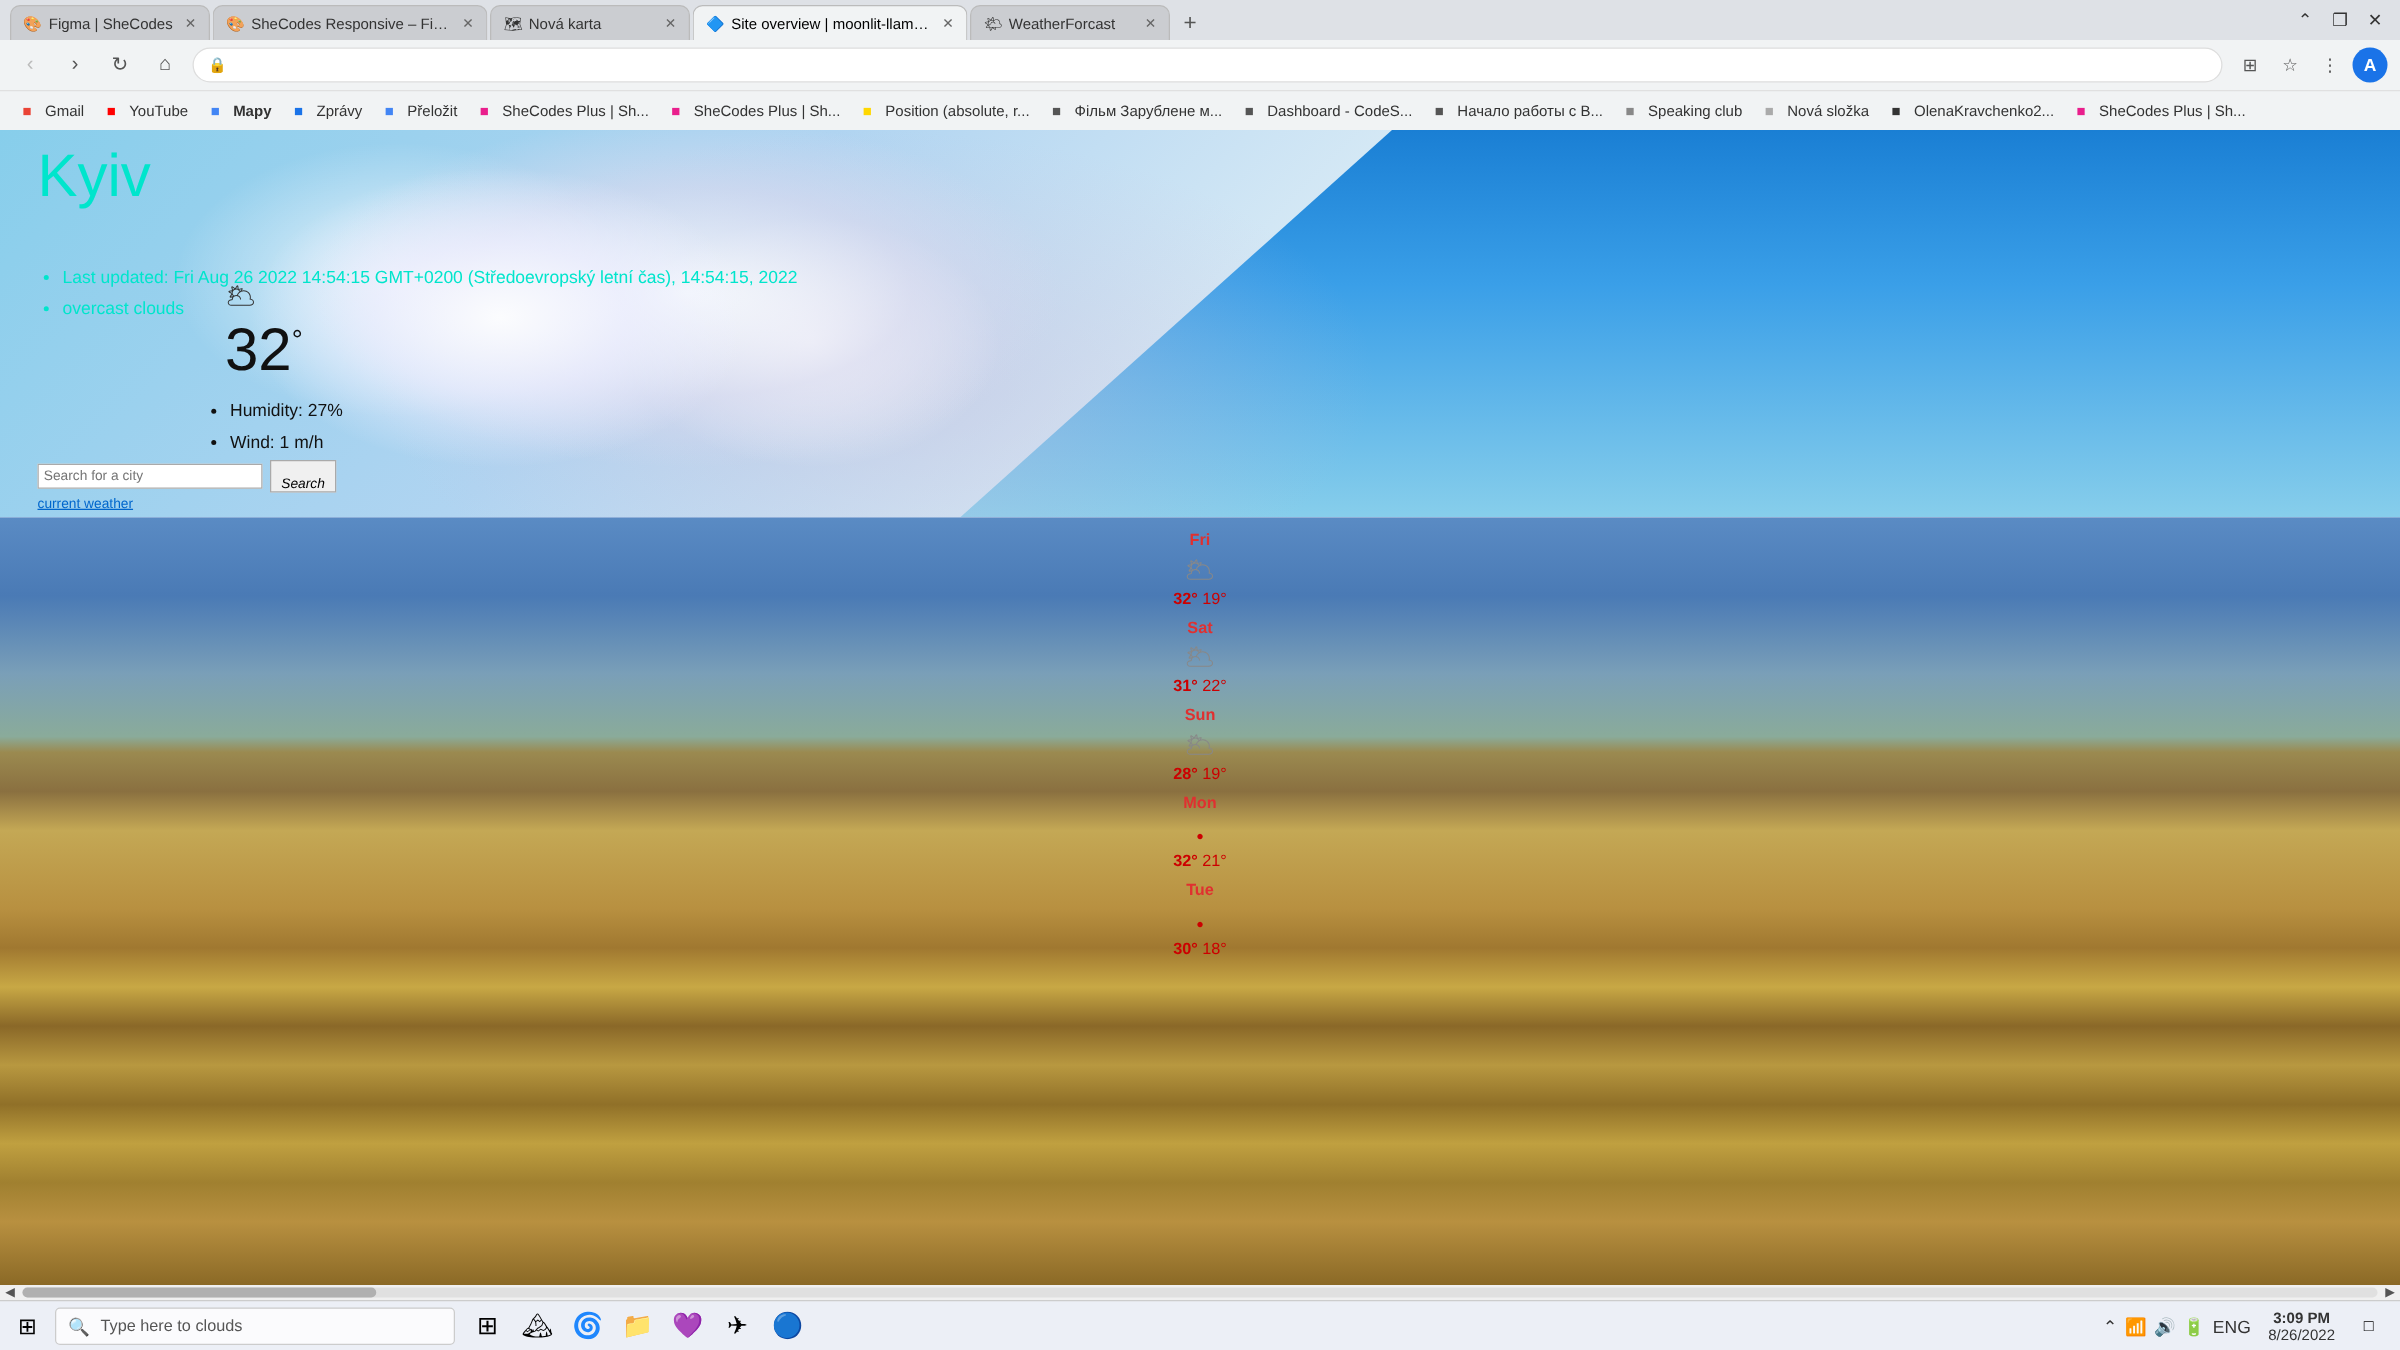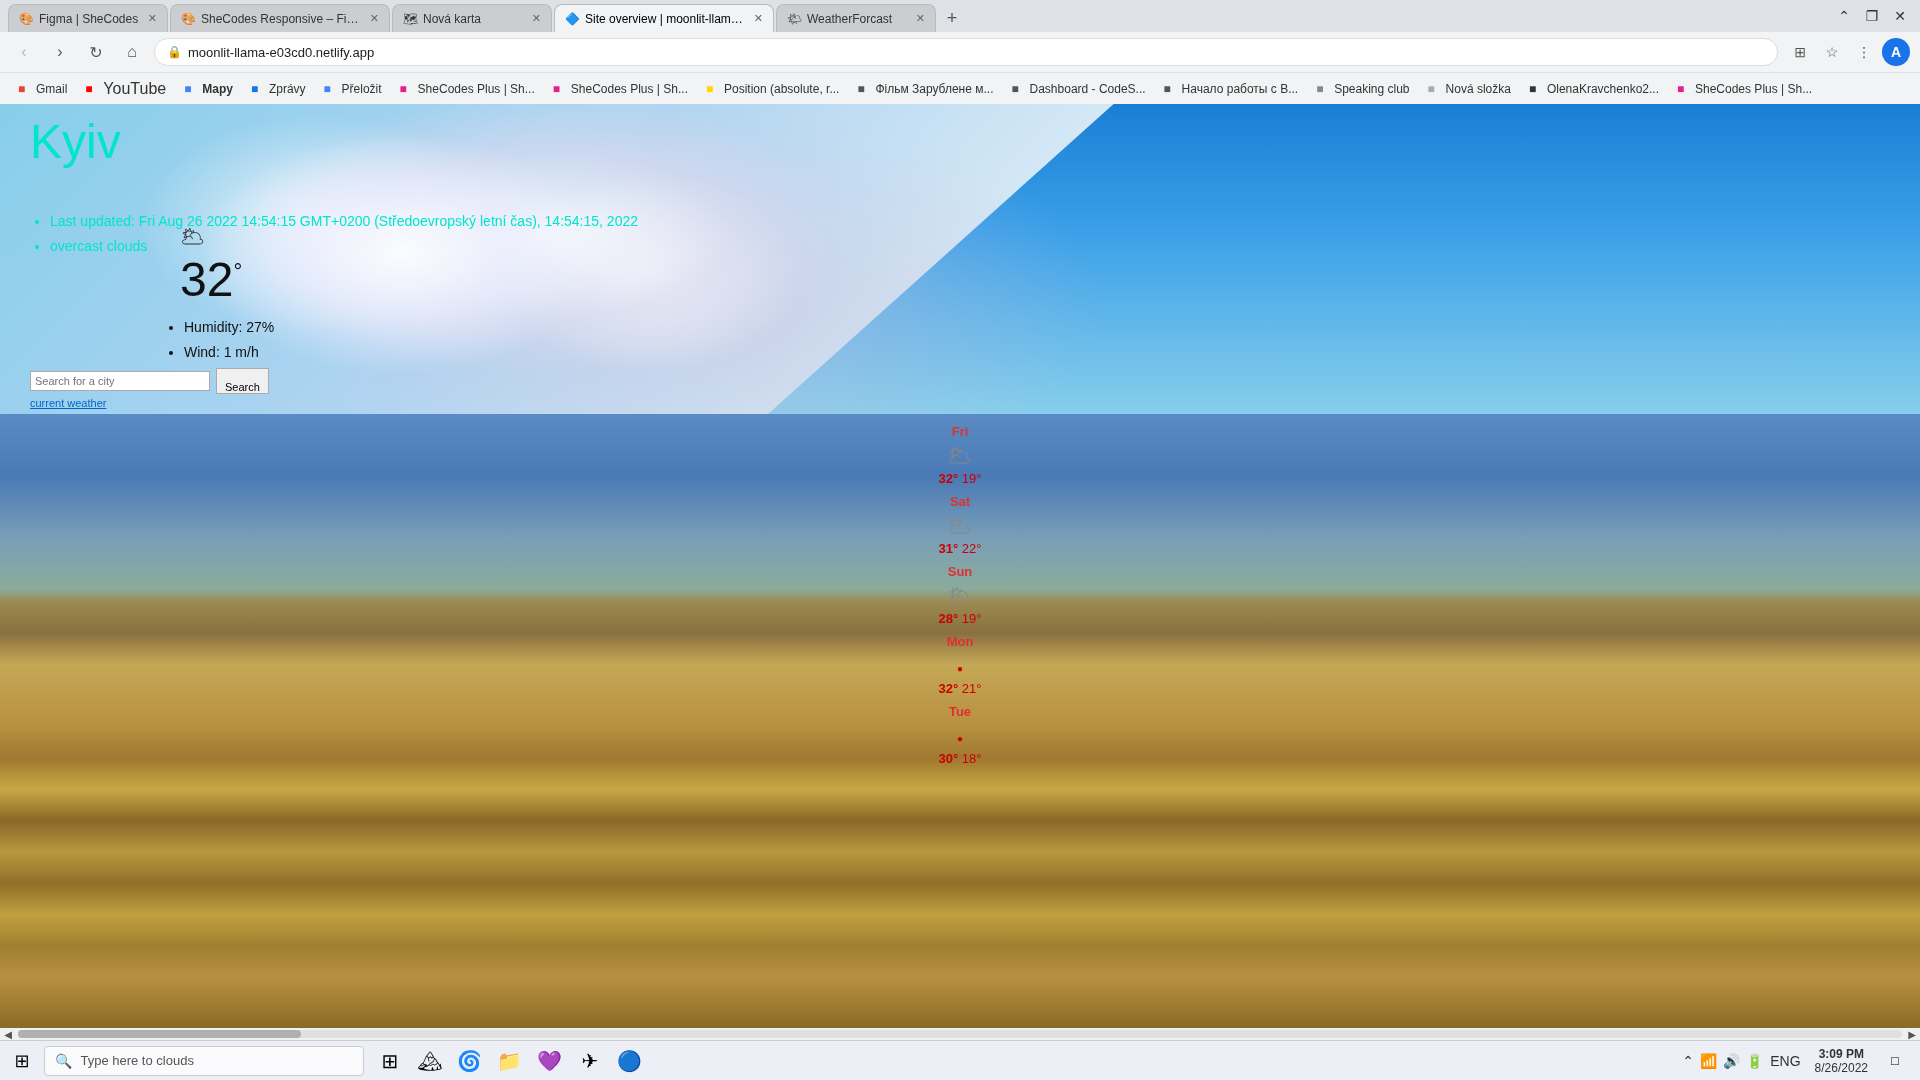--- a/index.html
+++ b/index.html
@@ -136,21 +136,21 @@
     .search-bar-section {
       position: absolute; bottom: 20px; left: 30px;
       display: flex; gap: 6px; align-items: center;
     }
     .search-input-weather {
       width: 180px; height: 20px; border: 1px solid #aaa; font-size: 11px;
       padding: 0 4px;
     }
     .search-btn-weather {
       height: 22px; padding: 12px 8px; font-size: 11px;
-      background: #f0f0f0; border: 1px solid #aaa; cursor: pointer;
+      background: #f0f0f0; border: 1px solid #aaa; cursor: pointer; font-style: italic;
     }
     .current-weather-btn {
       position: absolute; bottom: 5px; left: 30px;
       font-size: 11px; color: #0066cc; cursor: pointer; text-decoration: underline;
     }
 
     
     .weather-bottom {
       position: absolute; top: 310px; left: 0; right: 0; bottom: 0;
       background: linear-gradient(180deg, #6b8fc9 0%, #4a7ab5 15%, #8ab0d8 25%, #a0b8c8 30%);
@@ -280,38 +280,37 @@
     </div>
   </div>
 
   <div class="address-bar">
     <div class="nav-btn disabled">‹</div>
     <div class="nav-btn">›</div>
     <div class="nav-btn">↻</div>
     <div class="nav-btn">⌂</div>
     <div class="url-bar">
       <span class="lock-icon">🔒</span>
-      <span class="url-text">moonlit-llama-e03cd0.netlify.app</span>
     </div>
     <div class="address-icons">
       <div class="addr-icon">⊞</div>
       <div class="addr-icon">☆</div>
       <div class="addr-icon">⋮</div>
       <div class="profile-circle">A</div>
     </div>
   </div>
 
   <div class="bookmarks-bar" id="bookmarks-row">
   <div class="bookmark">
         <span class="bm-icon" style="color:#ea4335;font-size:12px;">■</span>
         <span style="font-size:12px;">Gmail</span>
       </div>
       <div class="bookmark">
         <span class="bm-icon" style="color:#ff0000;font-size:12px;">■</span>
-        <span style="font-size:16px;">YouTube</span>
+        <span style="font-size:12px;">YouTube</span>
       </div>
       <div class="bookmark">
         <span class="bm-icon" style="color:#4285f4;font-size:12px;">■</span>
         <span style="font-size:12px;font-weight:bold;">Mapy</span>
       </div>
       <div class="bookmark">
         <span class="bm-icon" style="color:#1a73e8;font-size:12px;">■</span>
         <span style="font-size:12px;">Zprávy</span>
       </div>
       <div class="bookmark">

